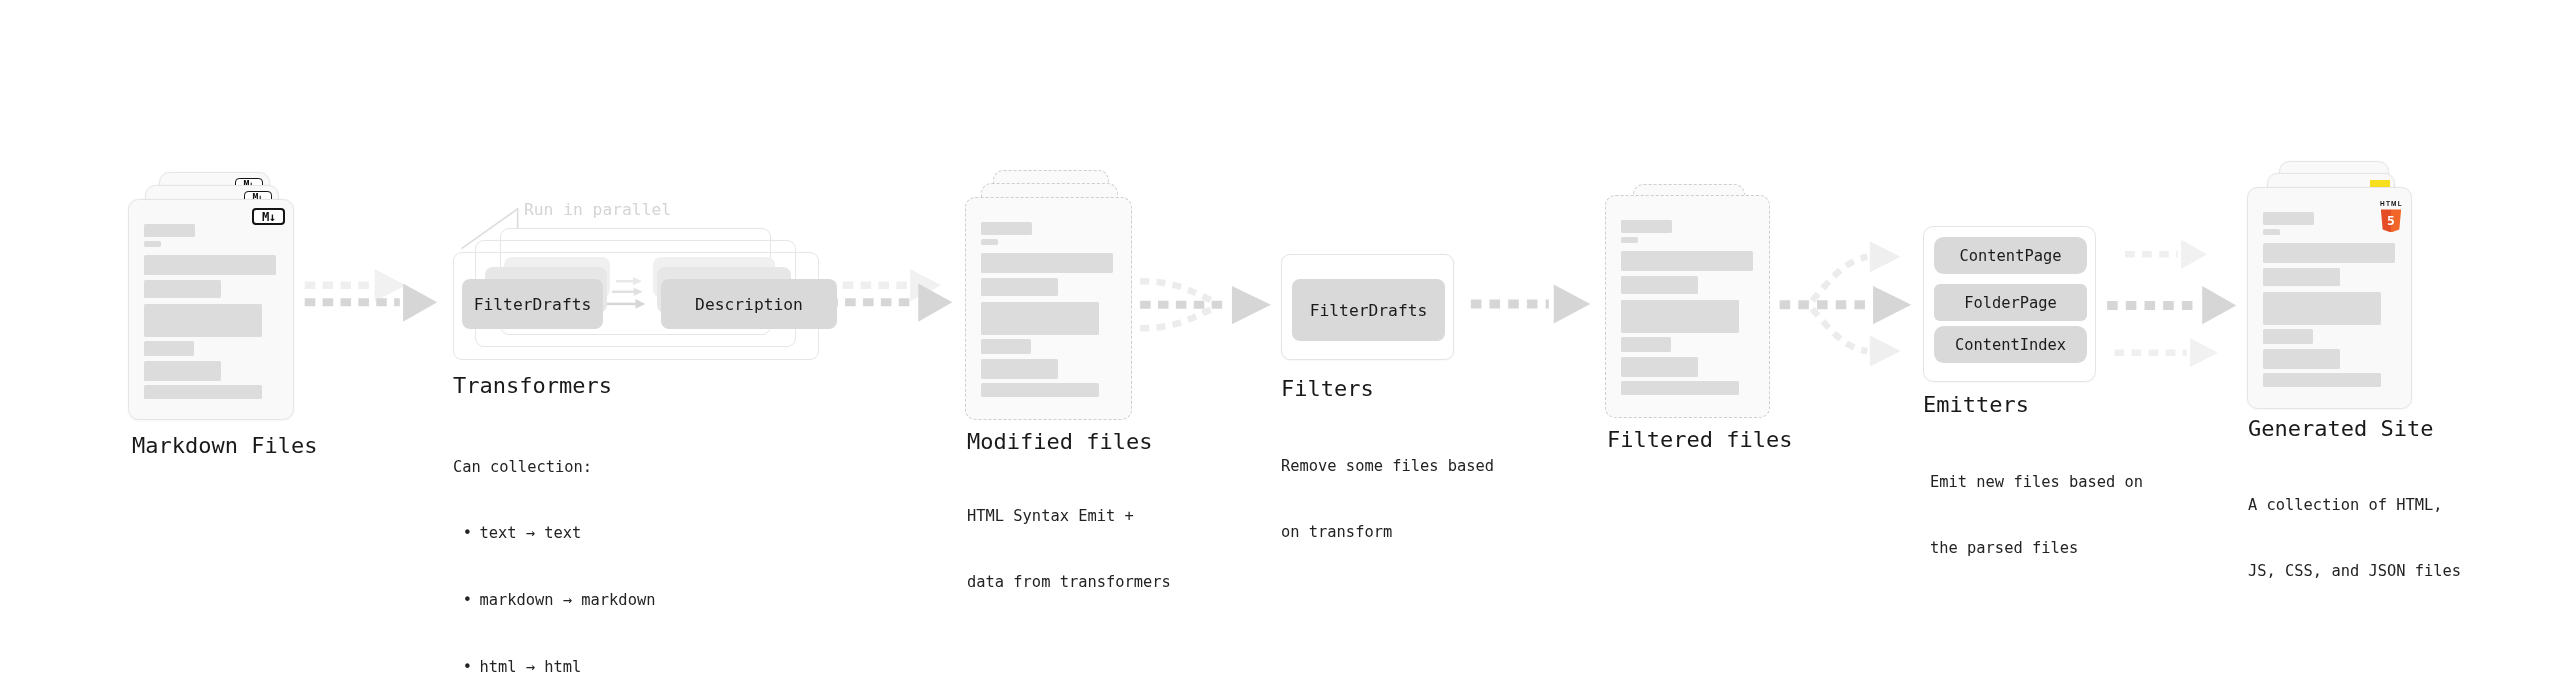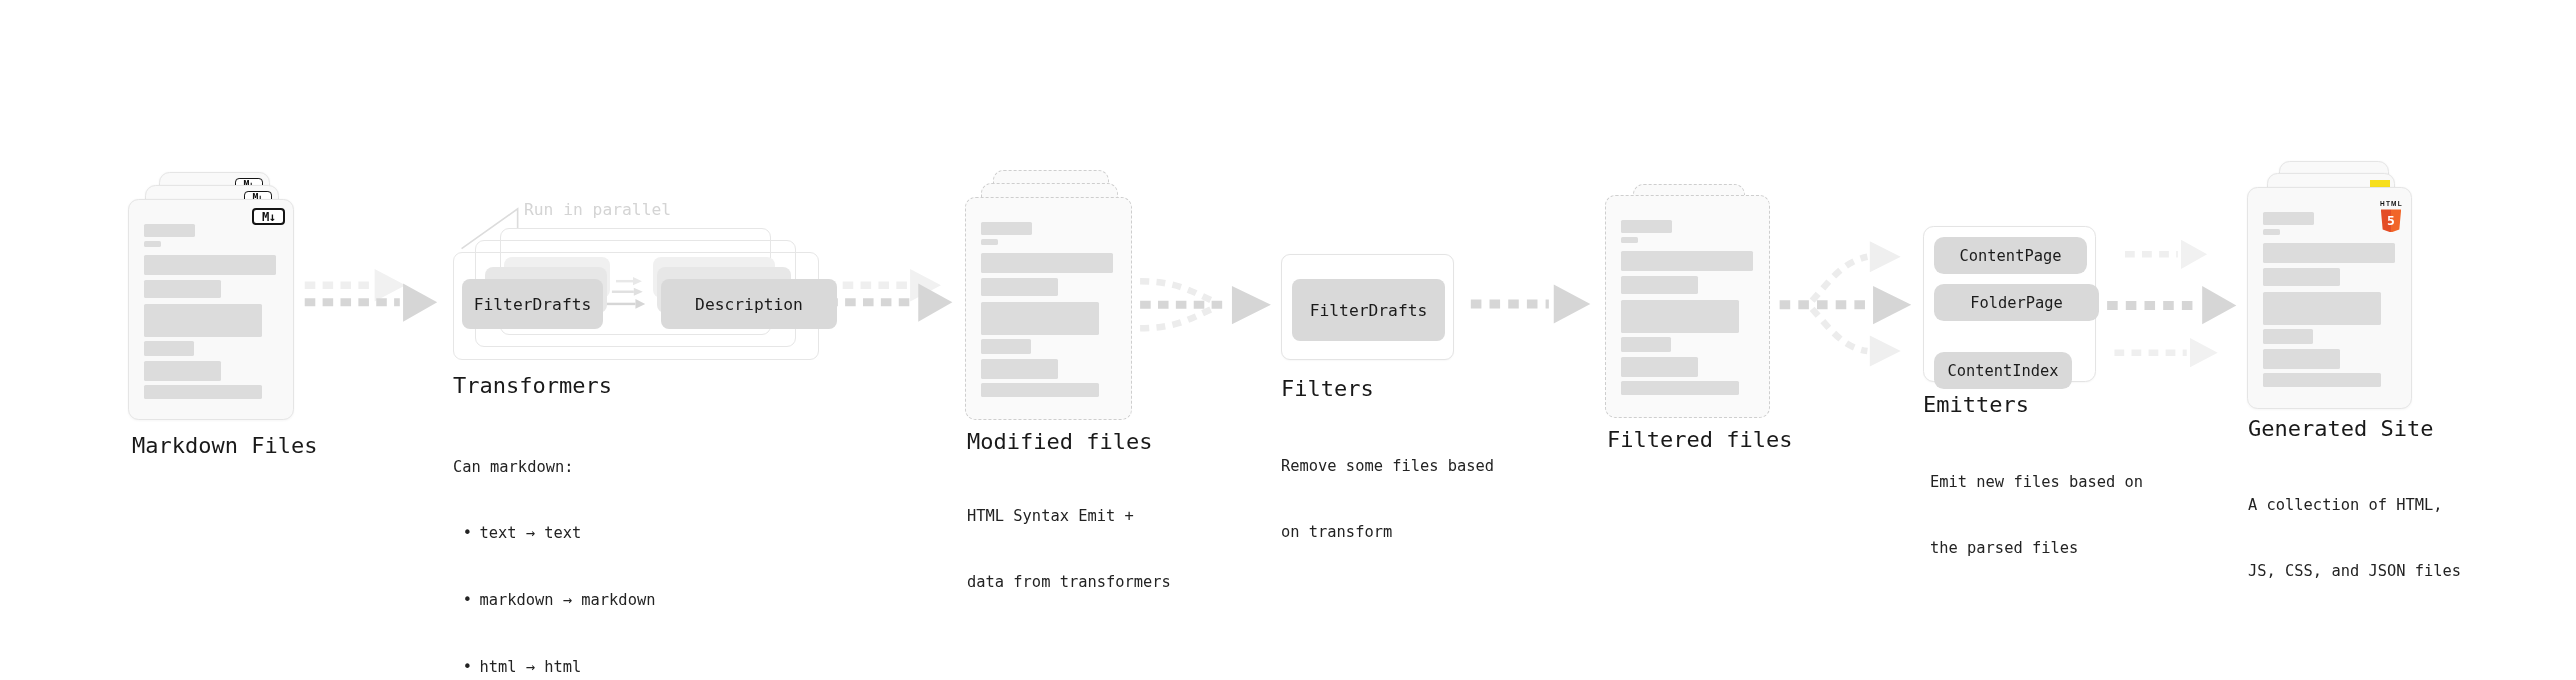--- a/index.html
+++ b/index.html
@@ -144,21 +144,21 @@
   <div class="pill echo2" style="left:504px;top:257px;width:106px;height:41px;"></div>
   <div class="pill echo1" style="left:485px;top:267px;width:122px;height:46px;"></div>
   <div class="pill" style="left:462px;top:279px;width:141px;height:50px;">FilterDrafts</div>
 
   <div class="pill echo2" style="left:653px;top:257px;width:122px;height:41px;"></div>
   <div class="pill echo1" style="left:657px;top:267px;width:134px;height:46px;"></div>
   <div class="pill" style="left:661px;top:279px;width:176px;height:50px;">Description</div>
 
   <div class="stage-label" style="left:453px;top:372px;">Transformers</div>
   <div class="stage-desc" style="left:453px;top:411px;">
-    <div>Can markdown:</div>
+    <div>Can collection:</div>
     <div class="bullet-row"><span class="dot">•</span><span>text → text</span></div>
     <div class="bullet-row"><span class="dot">•</span><span>markdown → markdown</span></div>
     <div class="bullet-row"><span class="dot">•</span><span>html → html</span></div>
   </div>
 
   <div class="doc dashed layer" style="left:993px;top:170px;width:116px;height:221px;"></div>
   <div class="doc dashed layer2" style="left:981px;top:183px;width:137px;height:221px;"></div>
   <div class="doc dashed layer3" style="left:965px;top:197px;width:167px;height:223px;">
     <div class="bars">
         <i style="top: 24.4px; width: 51px; height: 13px;"></i>
@@ -195,22 +195,22 @@
         <i style="top: 104px; width: 118px; height: 32.5px;"></i>
         <i style="top: 141px; width: 50px; height: 15.4px;"></i>
         <i style="top: 161px; width: 77px; height: 19.5px;"></i>
         <i style="top: 185px; width: 118px; height: 14px;"></i>
       </div>
   </div>
   <div class="stage-label" style="left:1607px;top:426px;">Filtered files</div>
 
   <div class="panel layer" style="left:1923px;top:226px;width:173px;height:156px;border-radius:10.6px;"></div>
   <div class="pill em" style="left:1934px;top:237px;width:153px;height:37px;">ContentPage</div>
-  <div class="pill em" style="left:1934px;top:284px;width:165px;height:37px;">FolderPage</div>
-  <div class="pill em" style="left:1934px;top:352px;width:138px;height:37px;">ContentIndex</div>
+  <div class="pill em" style="left:1934px;top:284px;width:153px;height:37px;border-radius:6px;">FolderPage</div>
+  <div class="pill em" style="left:1934px;top:326px;width:153px;height:37px;">ContentIndex</div>
   <div class="stage-label" style="left:1923px;top:391px;">Emitters</div>
   <div class="stage-desc" style="left:1930px;top:426px;">
     <div>Emit new files based on</div>
     <div>the parsed files</div>
   </div>
 
   <div class="doc layer" style="left:2279px;top:161px;width:110px;height:221px;">
     <span class="css-badge">
       <span class="css-text">CSS</span>
       <span class="css-bar"></span>

